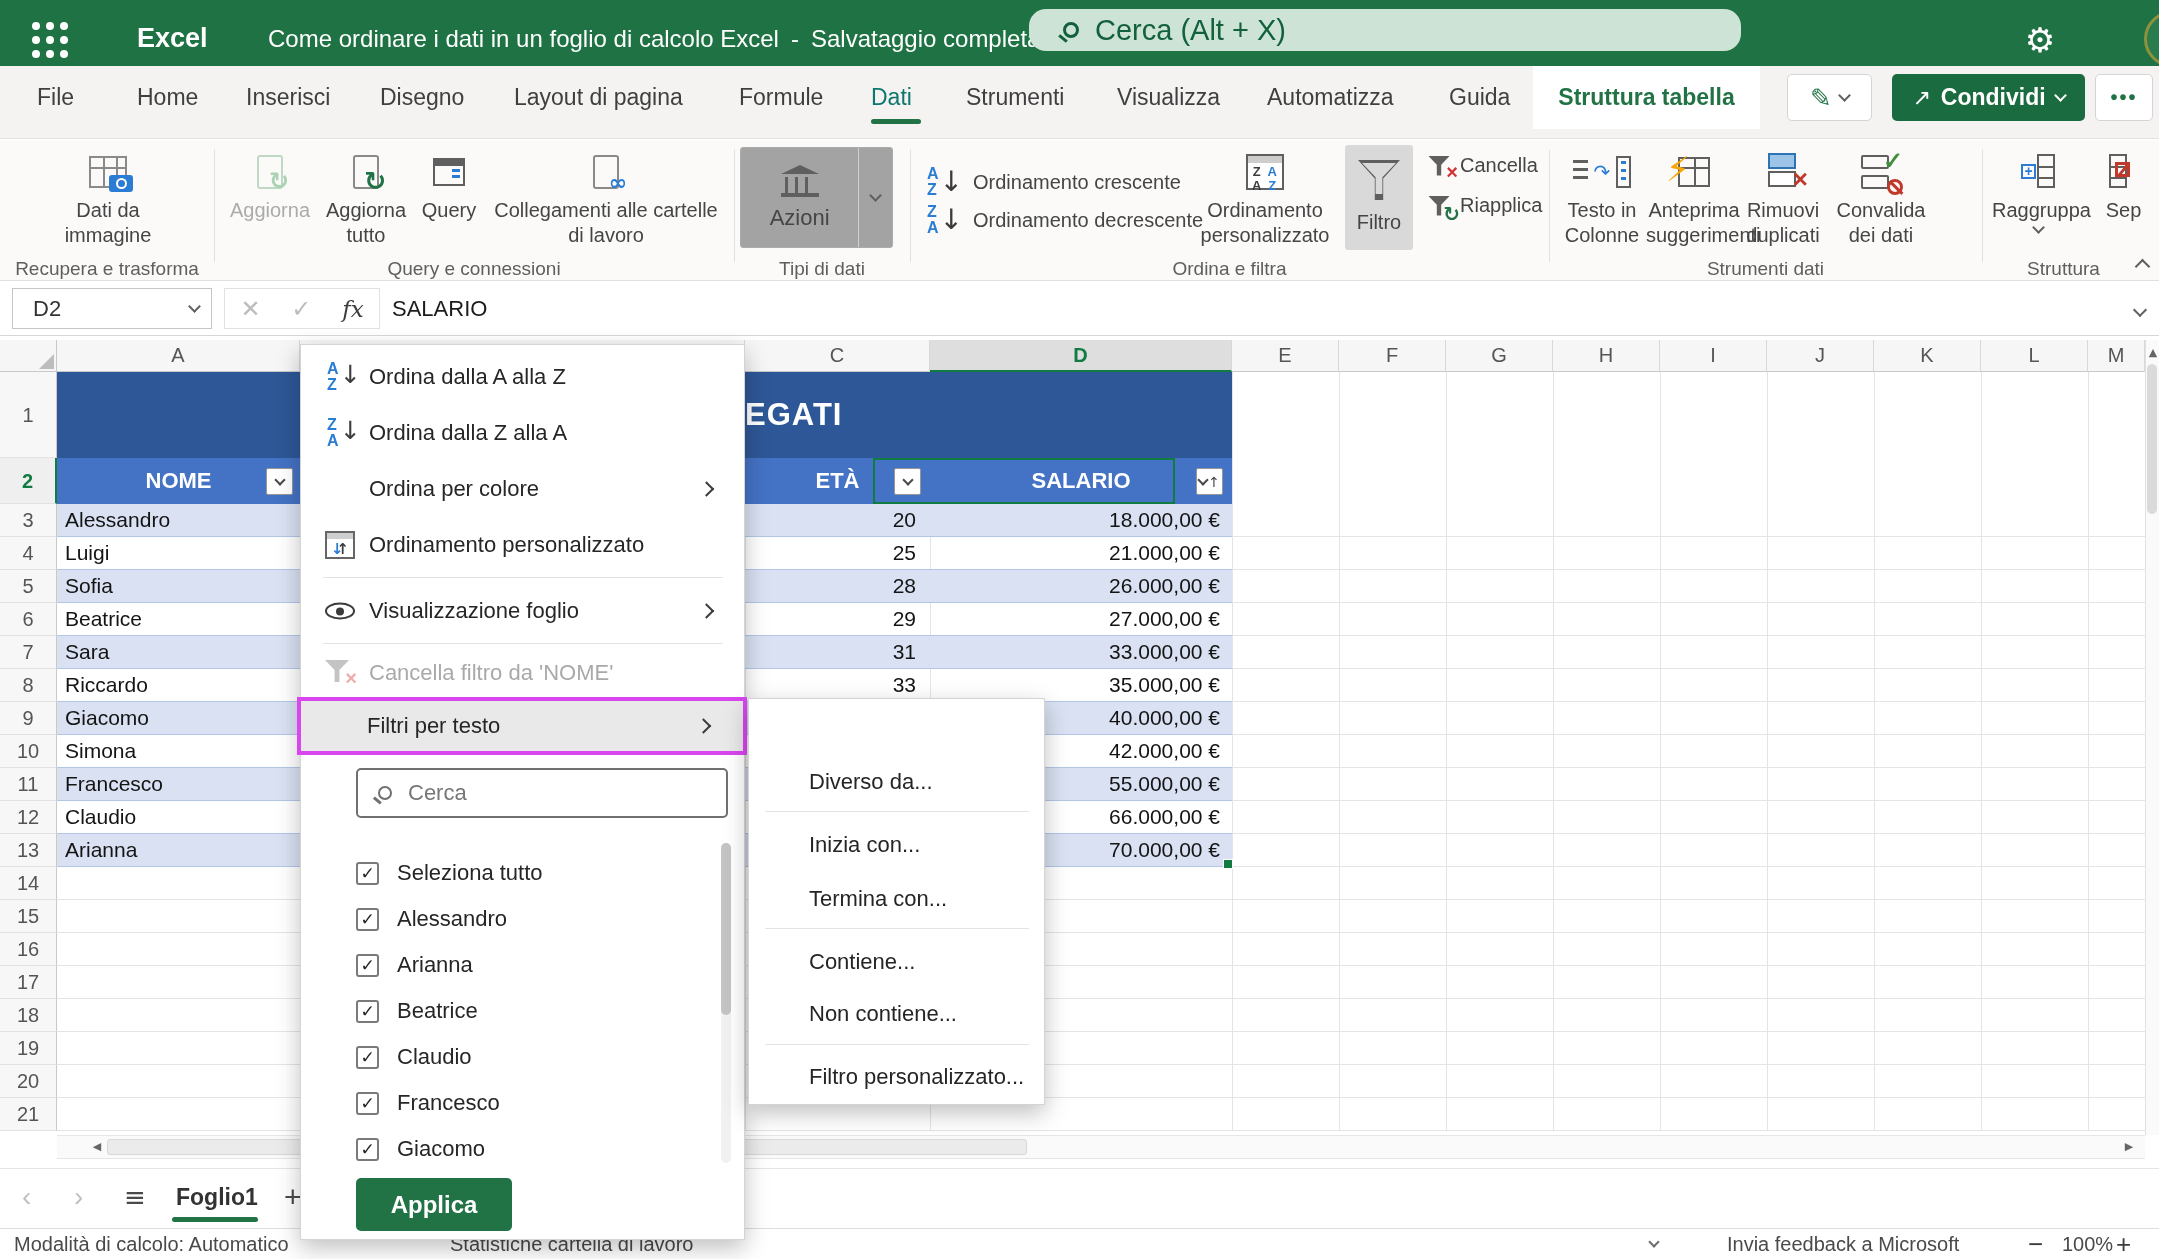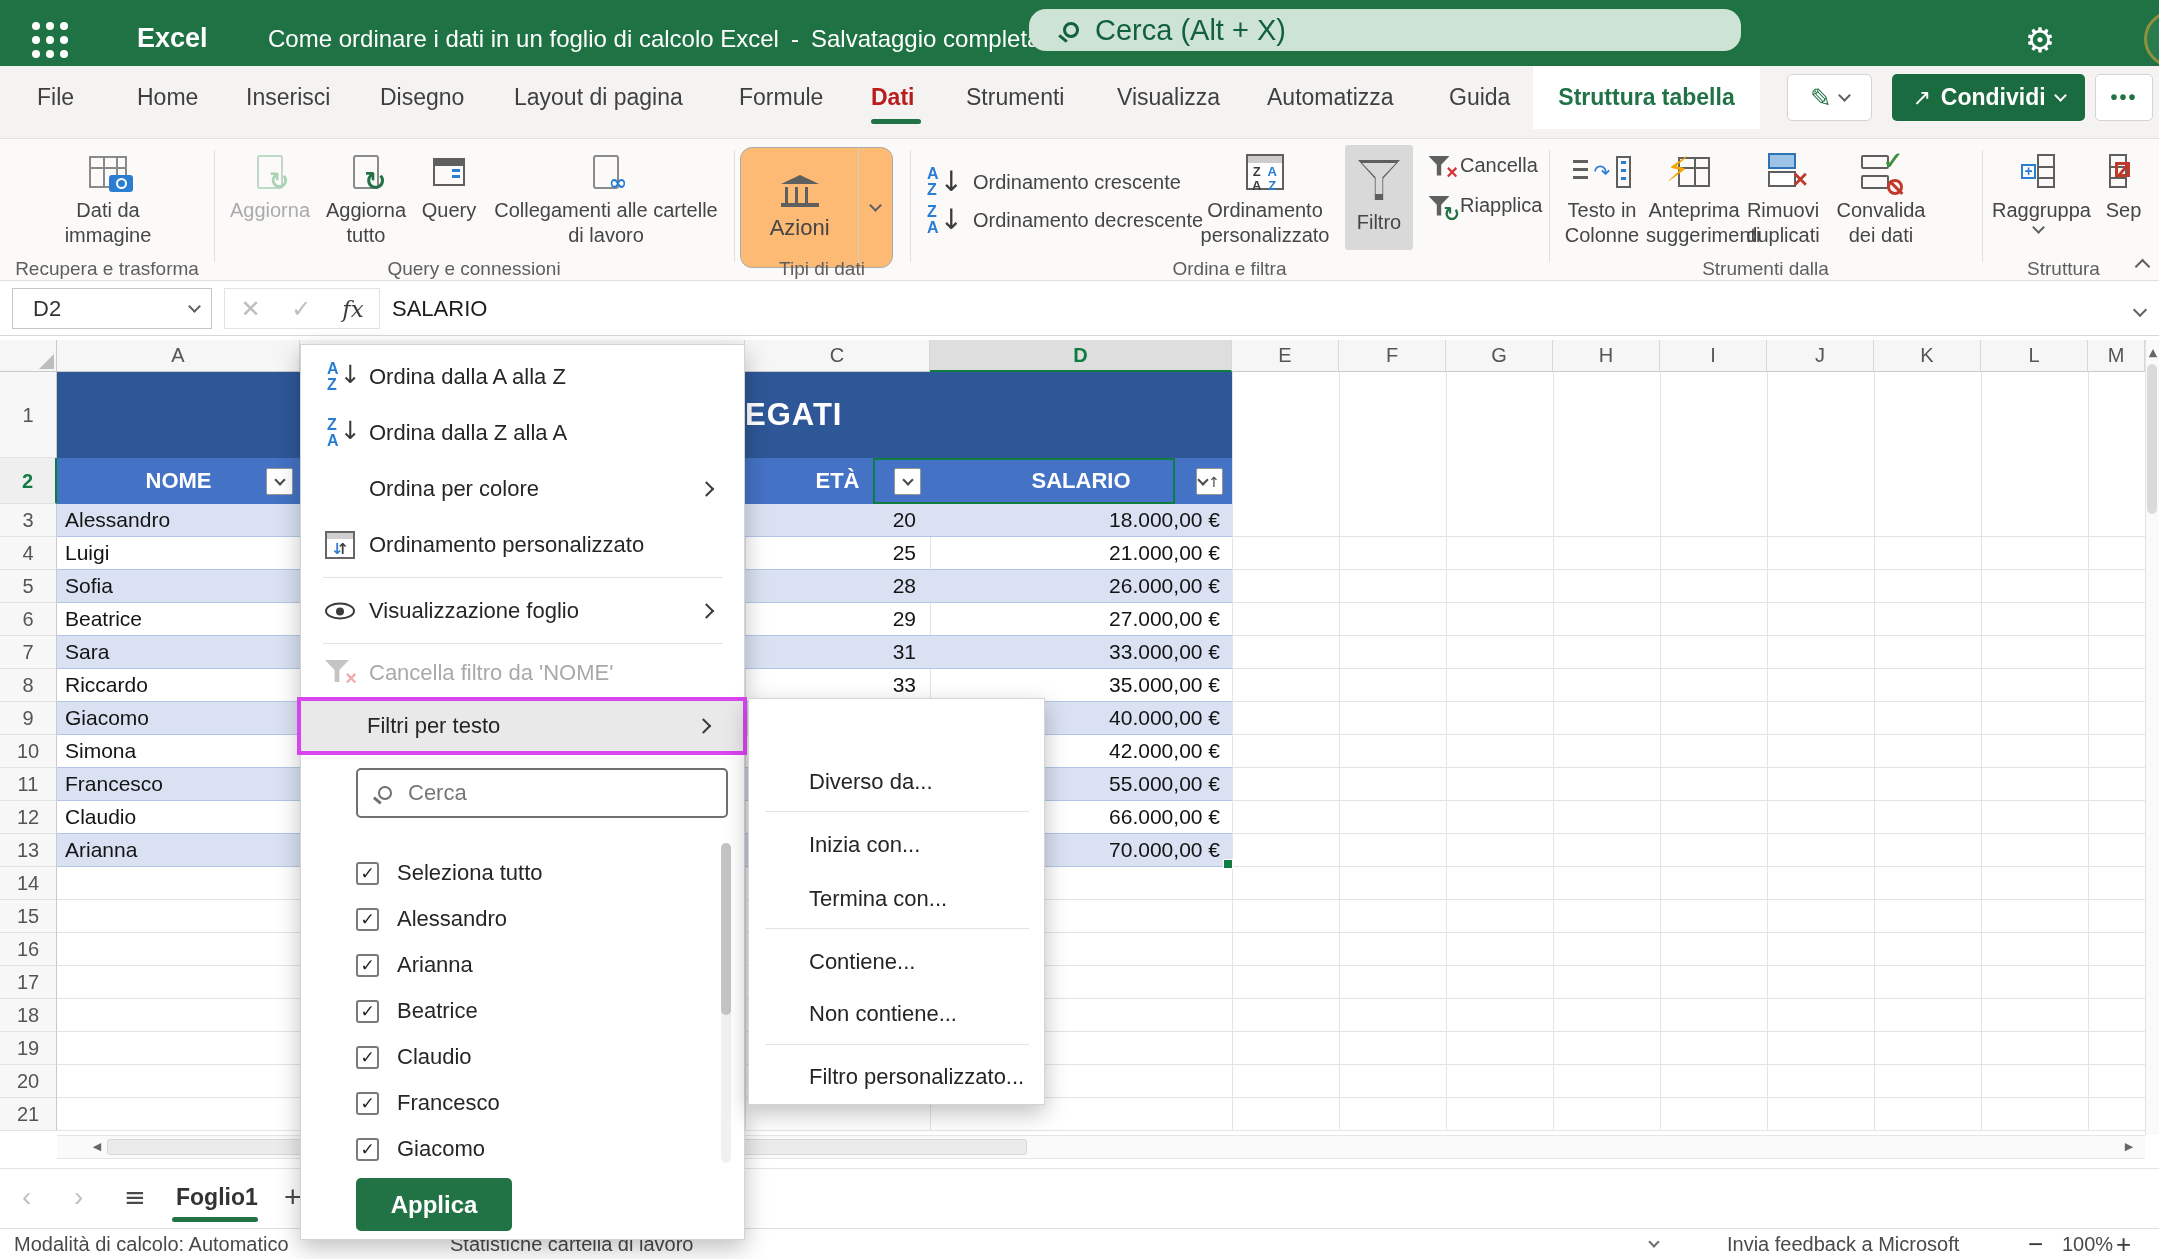--- a/index.html
+++ b/index.html
@@ -18,21 +18,21 @@
 .tchev{width:12px;height:12px;border-right:2px solid #dfeae2;border-bottom:2px solid #dfeae2;transform:rotate(45deg);margin-top:-6px}
 .searchbox{position:absolute;left:1029px;top:9px;width:712px;height:42px;background:#CDE3D6;border-radius:17px;display:flex;align-items:center;color:#12613C;font-size:29px;cursor:text}
 .lens{width:16px;height:16px;border:3px solid #12613C;border-radius:50%;position:relative;margin:0 16px 0 34px}
 .lens::after{content:"";position:absolute;left:-8px;top:12px;width:10px;height:3px;background:#12613C;transform:rotate(40deg)}
 .gear{position:absolute;left:2018px;top:18px;width:44px;height:44px;color:#fff;font-size:34px;line-height:44px;text-align:center;cursor:pointer}
 .avatar{position:absolute;left:2144px;top:11px;width:56px;height:56px;border-radius:50%;border:3px solid #8F923C;background:#2A7B4D}
 
 
 .tabrow{position:absolute;left:0;top:66px;width:2159px;height:73px;background:#F4F3F2;border-bottom:1px solid #E3E1DF}
 .tab{position:absolute;top:0;height:62px;display:flex;align-items:center;font-size:23px;color:#3f3f3f;cursor:pointer;white-space:nowrap}
-.tab.active{color:#b91c1c;font-weight:700}
+.tab.active{color:#0f766e;font-weight:400}
 .tabunder{position:absolute;left:871px;top:53px;width:50px;height:5px;border-radius:3px;background:#217346}
 .ctxtab{position:absolute;left:1533px;top:0;width:227px;height:63px;background:#fff;display:flex;align-items:center;justify-content:center;font-size:23px;font-weight:600;color:#217346;cursor:pointer}
 .penbtn{position:absolute;left:1787px;top:8px;width:85px;height:47px;background:#fff;border:1px solid #D6D4D2;border-radius:5px;display:flex;align-items:center;justify-content:center;gap:8px;cursor:pointer}
 .pen{color:#217346;font-size:26px}
 .smchev{width:9px;height:9px;border-right:2px solid #5f5f5f;border-bottom:2px solid #5f5f5f;transform:rotate(45deg);margin-top:-4px}
 .sharebtn{position:absolute;left:1892px;top:8px;width:193px;height:47px;background:#1A6B3F;border-radius:5px;display:flex;align-items:center;justify-content:center;gap:10px;color:#fff;font-size:23px;font-weight:700;cursor:pointer}
 .shareic{font-size:22px;font-weight:400}
 .wchev{width:9px;height:9px;border-right:2px solid #fff;border-bottom:2px solid #fff;transform:rotate(45deg);margin-top:-4px}
 .morebtn{position:absolute;left:2095px;top:8px;width:58px;height:47px;background:#fff;border:1px solid #D6D4D2;border-radius:5px;color:#217346;font-size:20px;font-weight:700;display:flex;align-items:center;justify-content:center;letter-spacing:2px;cursor:pointer}
 
@@ -84,21 +84,21 @@
 .vr{position:absolute;left:0;width:28px;height:14px;border:2px solid #5f5f5f;border-radius:2px}
 .vok{position:absolute;right:-2px;top:-6px;color:#3F8F3F;font-size:24px;font-weight:700}
 .vno{position:absolute;right:-2px;bottom:-4px;width:16px;height:16px;border:3px solid #C0392B;border-radius:50%}
 .vno::after{content:"";position:absolute;left:-3px;top:4px;width:18px;height:3px;background:#C0392B;transform:rotate(45deg)}
 .grp{position:relative;width:34px;height:36px}
 .grpbox{position:absolute;right:0;top:0;width:18px;height:34px;border:2px solid #5f5f5f;background:linear-gradient(#5f5f5f 0 0) 0 10px/100% 2px no-repeat,linear-gradient(#5f5f5f 0 0) 0 21px/100% 2px no-repeat}
 .plus{position:absolute;left:0;top:10px;width:15px;height:15px;border:2px solid #2B7CD3;color:#2B7CD3;font-size:14px;line-height:11px;text-align:center;font-weight:700}
 .sepic{position:relative;width:30px;height:36px}
 .redbox{position:absolute;left:6px;top:8px;width:15px;height:15px;border:3px solid #C0392B}
 .redbox::after{content:"";position:absolute;left:-4px;top:4px;width:18px;height:3px;background:#C0392B;transform:rotate(-50deg)}
-.azbox{position:absolute;left:740px;top:7px;width:153px;height:121px;background:#fdba74;border:1px solid #ABABAB;border-radius:12px;display:flex;cursor:pointer}
+.azbox{position:absolute;left:740px;top:7px;width:153px;height:101px;background:#a3a3a3;border:1px solid #ABABAB;border-radius:3px;display:flex;cursor:pointer}
 .azmain{width:118px;display:flex;flex-direction:column;align-items:center;justify-content:center;gap:8px}
 .azlbl{font-size:22px;color:#454545}
 .azchev{width:34px;border-left:1px solid #CFCFCF;display:flex;align-items:center;justify-content:center}
 .filtrobtn{position:absolute;left:1345px;top:5px;width:68px;height:105px;background:#D9D9D9;border-radius:3px;display:flex;flex-direction:column;align-items:center;justify-content:center;gap:10px;cursor:pointer}
 .collapsechev{position:absolute;left:2137px;top:121px;width:11px;height:11px;border-left:2px solid #5f5f5f;border-top:2px solid #5f5f5f;transform:rotate(45deg);cursor:pointer}
 
 
 .fbar{position:absolute;left:0;top:281px;width:2159px;height:55px;background:#fff;border-bottom:1px solid #D9D7D5}
 .namebox{position:absolute;left:12px;top:7px;width:200px;height:41px;border:1px solid #C8C6C4;display:flex;align-items:center;font-size:22px;color:#333;padding-left:20px;cursor:pointer}
 .nbchev{position:absolute;right:12px;width:9px;height:9px;border-right:2px solid #5f5f5f;border-bottom:2px solid #5f5f5f;transform:rotate(45deg);margin-top:-4px}
@@ -377,21 +377,21 @@
           <div class="val">
         <div class="vr" style="top:2px"></div>
             <div class="vr" style="bottom:2px"></div>
         <span class="vok">✓</span>
             <span class="vno"></span>
       </div>
         </div>
       <div class="rlb">Convalida dei dati</div>
     </div>
     <div class="rdiv" style="left:1982px"></div>
-    <div class="glabel" style="left:1549px;width:433px">Strumenti dalla</div>
+    <div class="glabel" style="left:1549px;width:433px">Strumenti dati</div>
 
     <div class="rbtn" style="left:1992px;width:92px">
       <div class="ric">
           <div class="grp">
             <div class="grpbox"></div>
             <div class="plus">+</div>
           </div>
         </div>
       <div class="rlb">Raggruppa</div>
       <div style="display:flex;justify-content:center;margin-top:4px">

